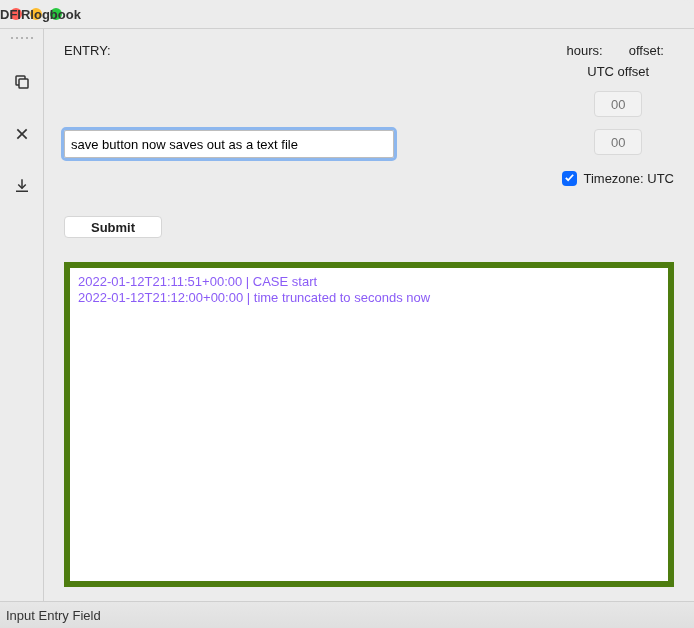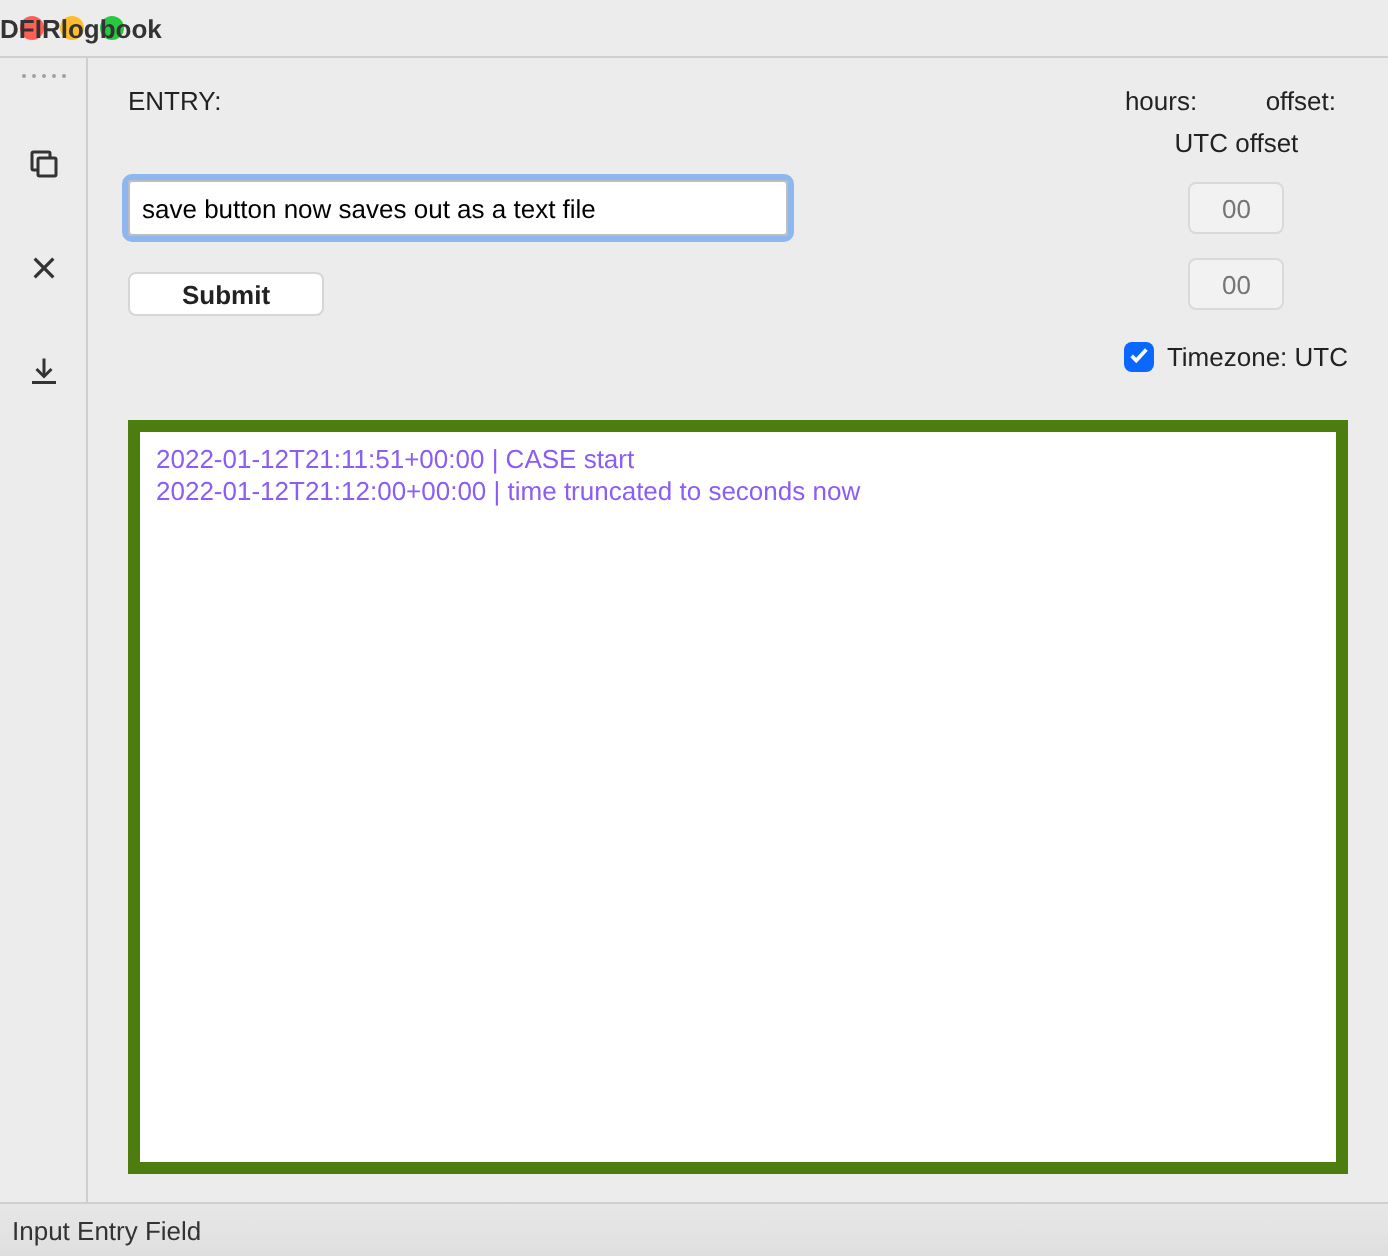--- a/index.html
+++ b/index.html
@@ -99,20 +99,21 @@
     }
     .top-row {
       display: flex;
       align-items: flex-start;
       gap: 30px;
     }
     .left-col {
       display: flex;
       flex-direction: column;
       flex: 0 0 auto;
+      gap: 40px;
     }
     .entry-label {
       font-size: 13px;
       color: #222;
       margin-bottom: 6px;
     }
     .entry-input {
       width: 330px;
       height: 28px;
       padding: 3px 6px;
@@ -139,21 +140,21 @@
       font-weight: bold;
     }
     .right-col {
       margin-left: auto;
       display: flex;
       flex-direction: column;
       gap: 6px;
     }
     .offset-labels {
       display: flex;
-      justify-content: space-between;
+      justify-content: center;
       gap: 26px;
       font-size: 13px;
       color: #222;
       padding-right: 6px;
     }
     .offset-row {
       display: flex;
       align-items: center;
       gap: 12px;
       flex-direction: column;

